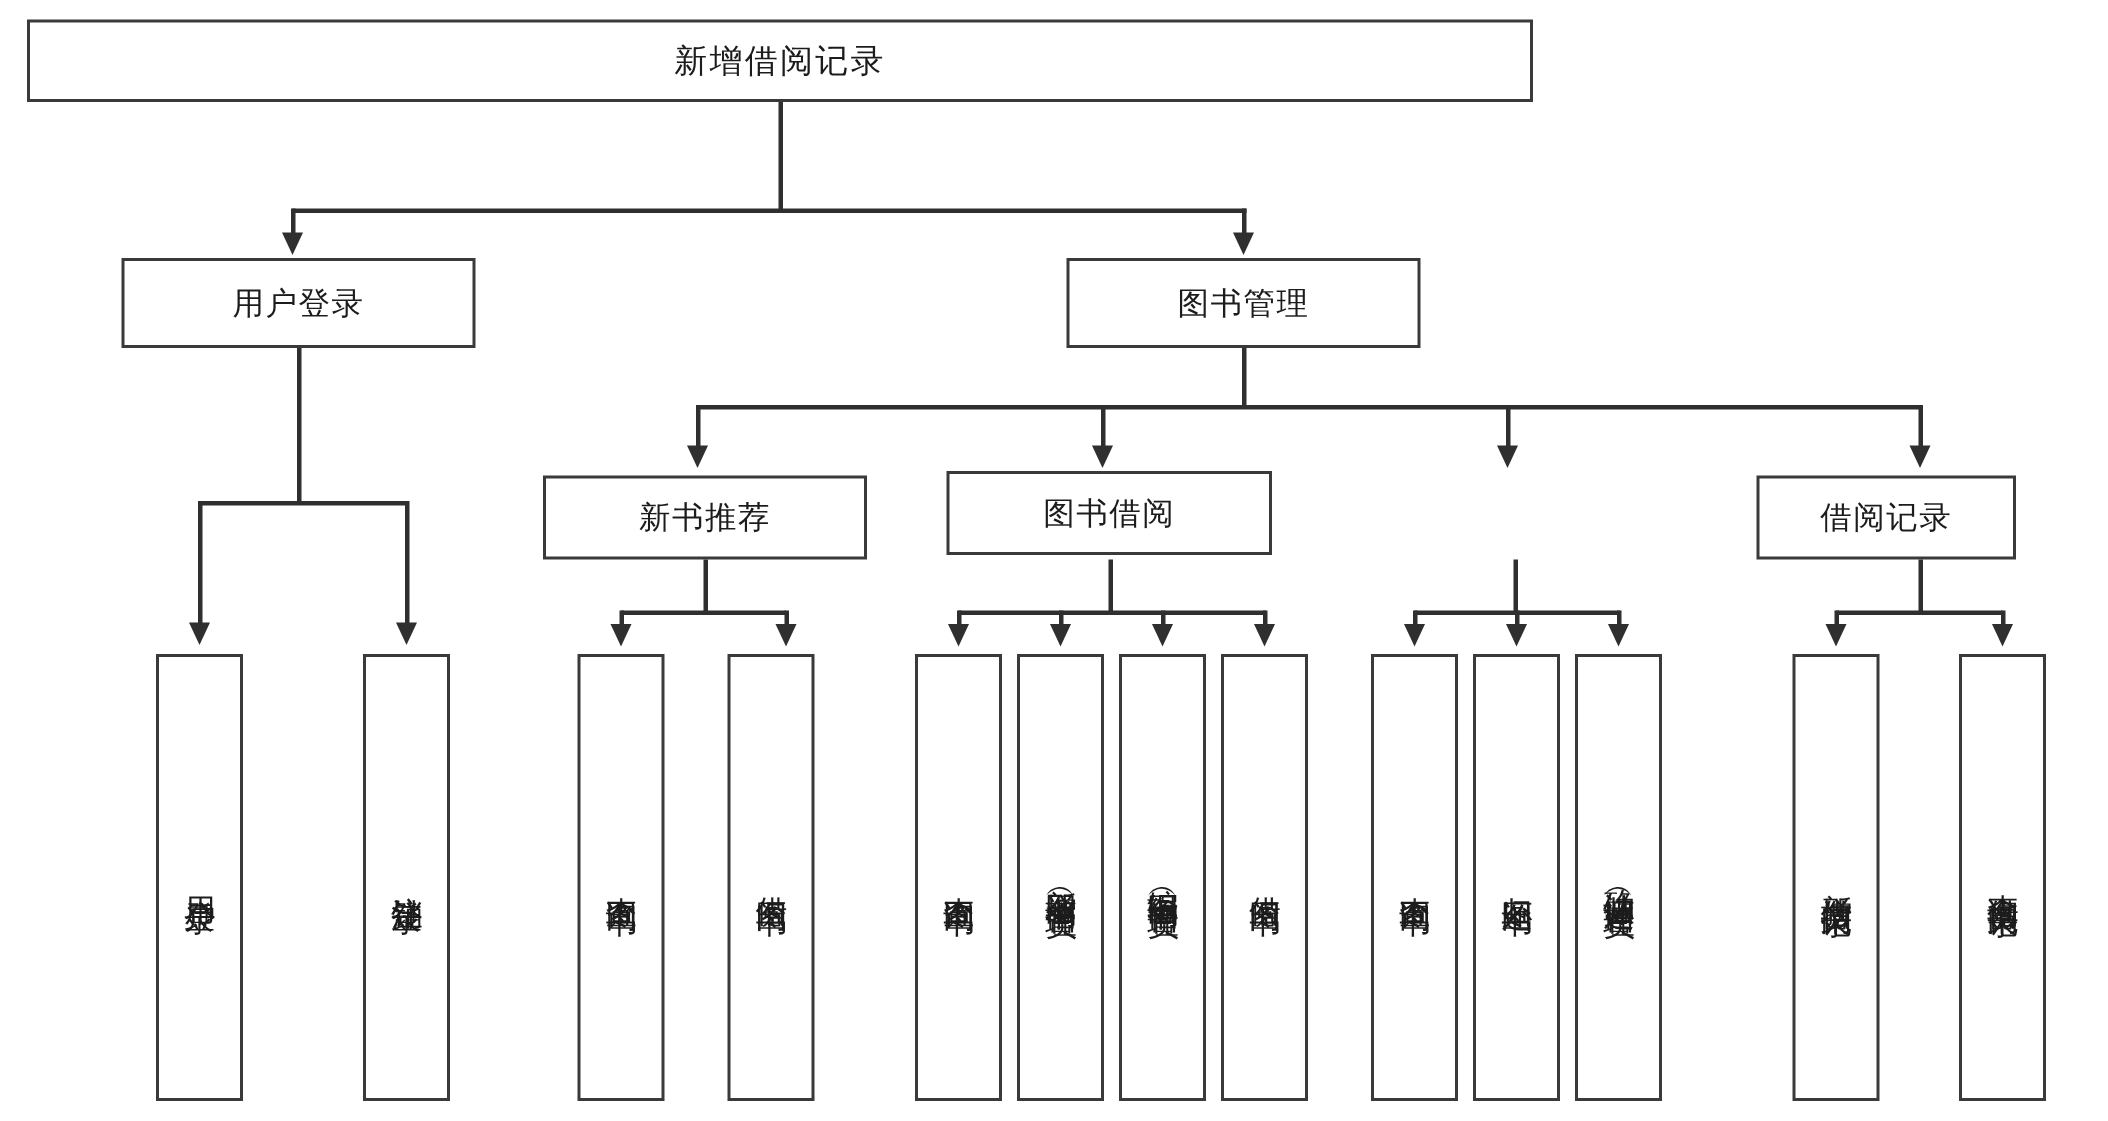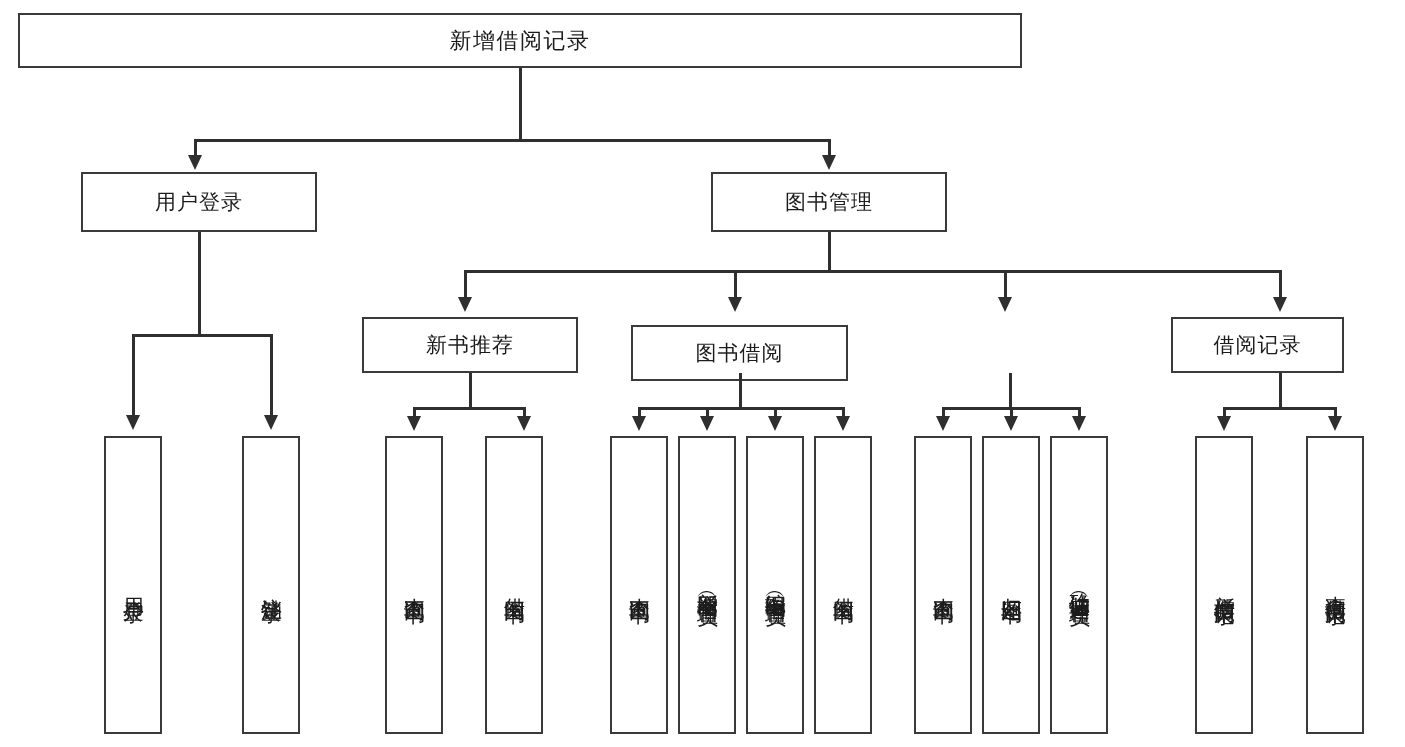--- a/index.html
+++ b/index.html
@@ -126,21 +126,21 @@
 
   <div class="line v" style="left:1004px; top:270px; height:28px;"></div>
   <div class="arrow" style="left:998px; top:297px;"></div>
 
   <div class="line v" style="left:1279px; top:270px; height:28px;"></div>
   <div class="arrow" style="left:1273px; top:297px;"></div>
 
   <div class="node horiz" style="left:362px; top:317px; width:216px; height:56px;">
     <span>新书推荐</span>
   </div>
-  <div class="node horiz" style="left:631px; top:325px; width:217px; height:56px;">
+  <div class="node horiz" style="left:631px; top:314px; width:217px; height:56px;">
     <span>图书借阅</span>
   </div>
   <div class="node horiz" style="left:1171px; top:317px; width:173px; height:56px;">
     <span>借阅记录</span>
   </div>
 
   <div class="line v" style="left:469px; top:373px; height:35px;"></div>
   <div class="line h" style="left:414px; top:407px; width:110px;"></div>
   <div class="line v" style="left:413px; top:407px; height:10px;"></div>
   <div class="arrow" style="left:407px; top:416px;"></div>

